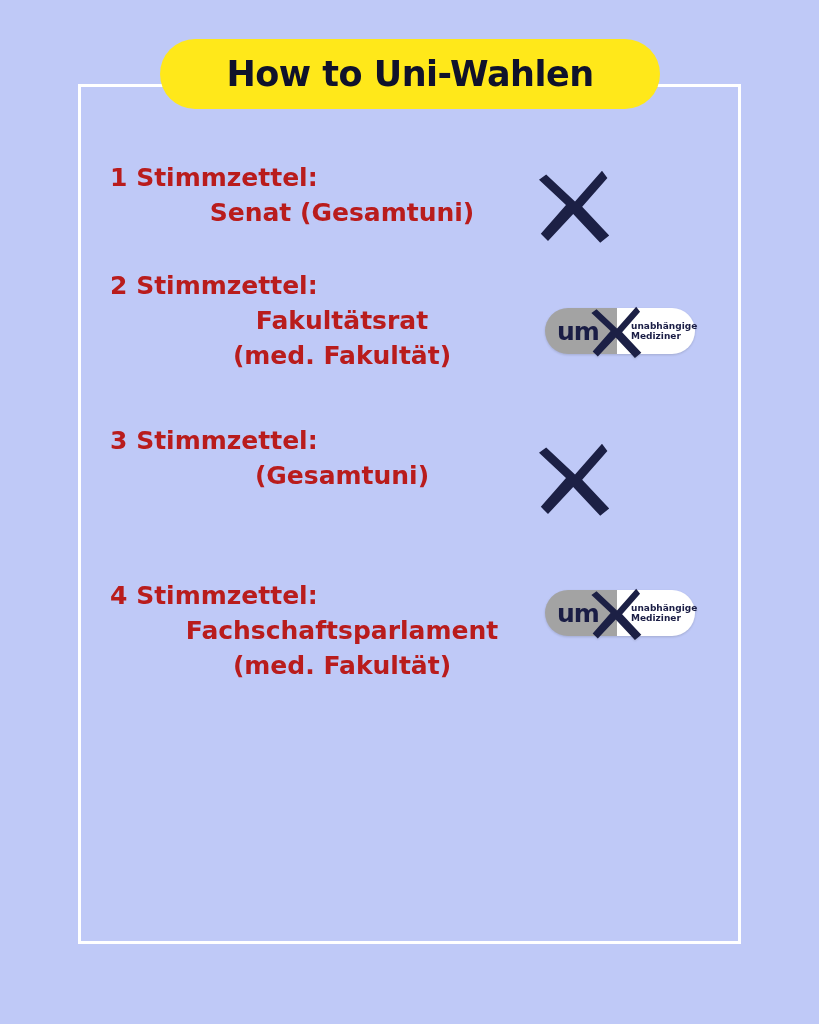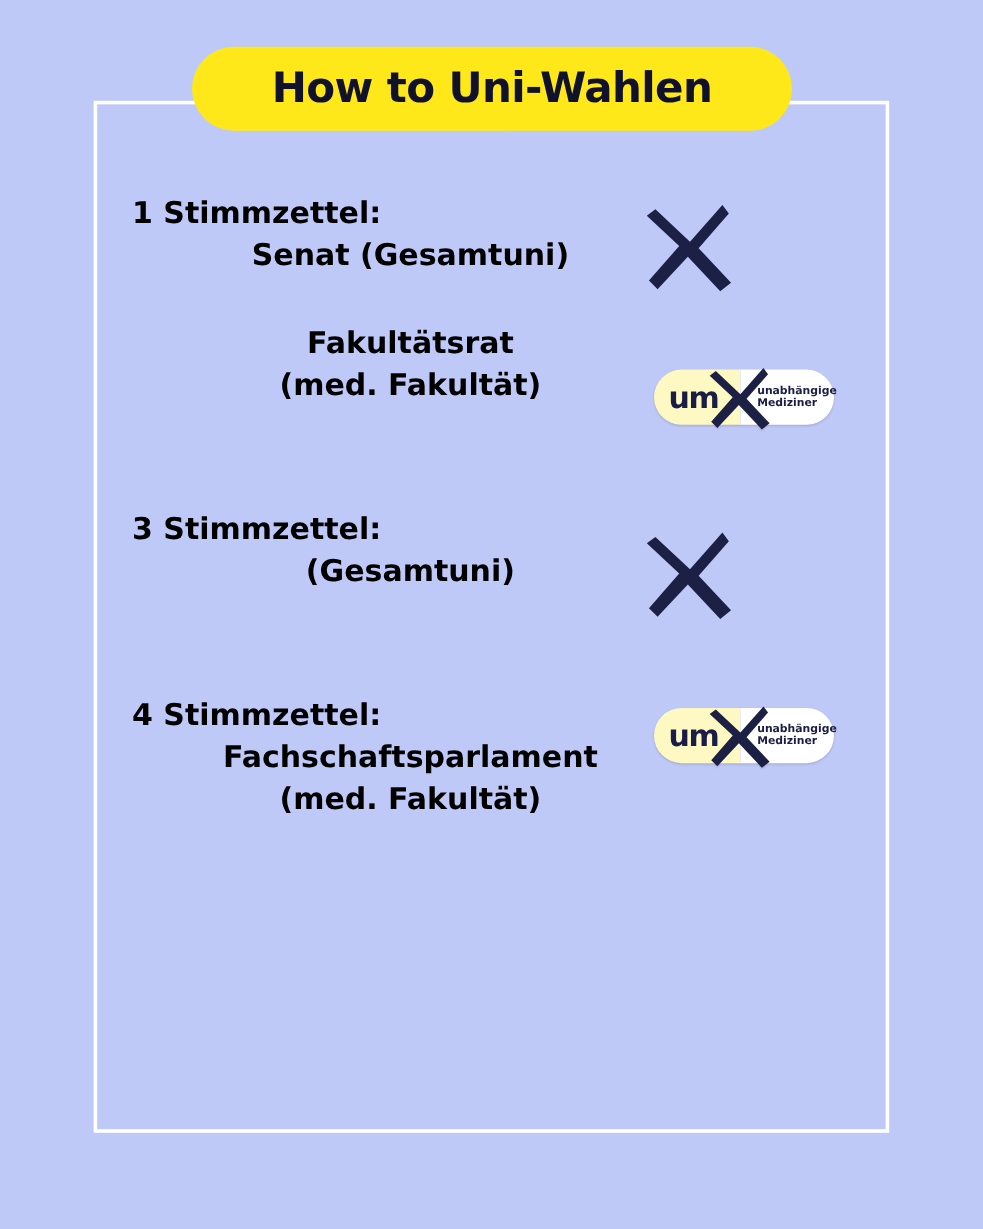--- a/index.html
+++ b/index.html
@@ -62,21 +62,21 @@
     top: 160px;
     width: 600px;
   }
   .row {
     position: relative;
     display: flex;
     align-items: flex-start;
   }
   .row-text {
     width: 420px;
-    color: #000000;
+    color: #b91c1c;
     font-family: "DejaVu Sans", sans-serif;
     font-weight: bold;
     font-size: 25px;
     line-height: 1.40;
   }
   .line-1 { white-space: nowrap; }
   .line-2, .line-3 {
     padding-left: 44px;
     white-space: nowrap;
     text-align: center;
@@ -98,21 +98,21 @@
   .logo {
     position: relative;
     width: 150px;
     height: 46px;
     display: flex;
     align-items: stretch;
     filter: drop-shadow(0 1px 1px rgba(0,0,0,0.15));
   }
   .logo-left {
     width: 72px;
-    background: #fef9c3;
+    background: #a3a3a3;
     border-radius: 23px 0 0 23px;
     display: flex;
     align-items: center;
     justify-content: flex-start;
     padding-left: 12px;
     box-sizing: border-box;
     text-align: right;
   }
   .logo-left span {
     font-family: "DejaVu Sans", sans-serif;
@@ -167,20 +167,21 @@
       </div>
       <div class="row-mark">
         <svg class="xmark" width="90" height="90" viewBox="0 0 100 100">
           <path d="M18 16 L50 46 L80 12 L86 20 L58 52 L88 84 L78 92 L48 60 L20 90 L12 82 L40 50 L10 22 Z" fill="#1c2045"></path>
         </svg>
       </div>
     </div>
 
     <div class="row" style="height:155px;">
       <div class="row-text">
+        <div class="line-1"><span>2</span>&nbsp;<span>Stimmzettel:</span></div>
         <div class="line-2">Fakultätsrat</div>
         <div class="line-3">(med. Fakultät)</div>
       </div>
       <div class="row-mark" style="left:435px; top:40px;">
         <div class="logo">
           <div class="logo-left">
             <span>um</span>
           </div>
           <div class="logo-right">
             <span>unabhängige</span>

